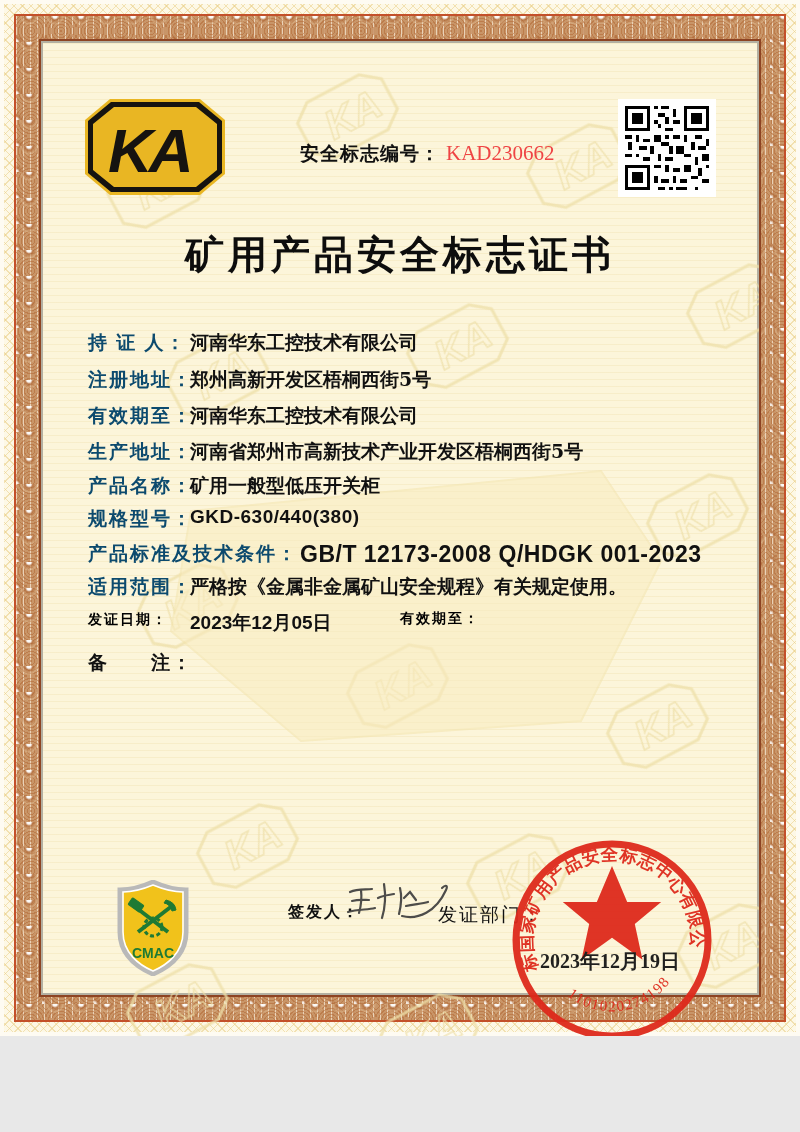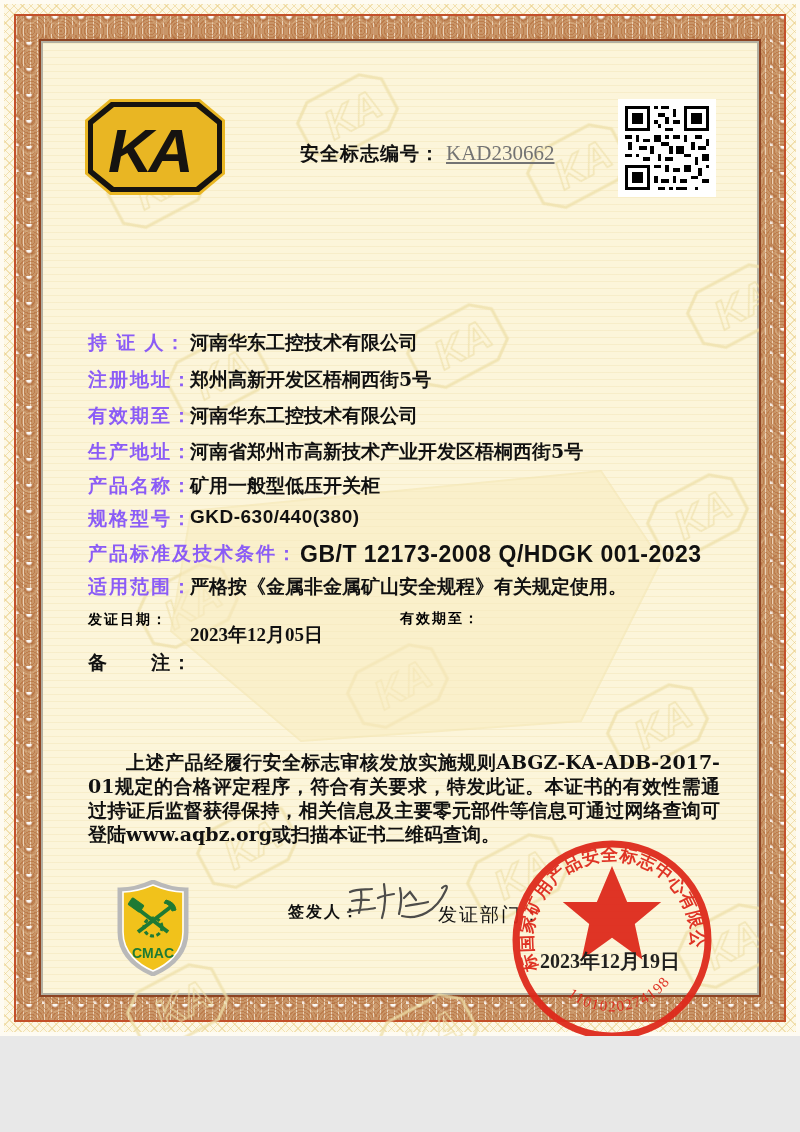--- a/index.html
+++ b/index.html
@@ -17,35 +17,35 @@
       repeating-radial-gradient(circle at 50% 50%, rgba(176,100,48,.5) 0 1px, transparent 1px 3px),
       repeating-linear-gradient(90deg, rgba(255,255,255,.4) 0 1px, rgba(164,92,44,.35) 1px 7px);
     background-size:26px 26px, 26px 26px, 30px 30px, auto;}
   .inner{position:absolute;inset:41px;background-color:#fcf5da;border:2px solid #b3b0a2;outline:2px solid #8d4423;
     background-image:repeating-linear-gradient(180deg, rgba(238,222,170,.35) 0 1px, transparent 1px 7px);}
   .wm{position:absolute;inset:41px;pointer-events:none;}
   
   .ka-logo{position:absolute;left:84px;top:98px;width:142px;height:98px;}
   .certno{position:absolute;left:300px;top:141px;white-space:nowrap;}
   .certno .lbl{font-weight:bold;font-size:19px;letter-spacing:1px;color:#111;font-family:"Liberation Sans",sans-serif;}
-  .certno .val{font-family:"Liberation Serif",serif;font-size:21px;color:#737373;margin-left:6px;text-decoration:underline;}
+  .certno .val{font-family:"Liberation Serif",serif;font-size:21px;color:#ef4444;margin-left:6px;}
   .qr{position:absolute;left:618px;top:99px;width:98px;height:98px;background:#fff;padding:3px;box-sizing:border-box;}
   .title{position:absolute;left:0;right:0;top:228px;text-align:center;font-family:"Liberation Serif",serif;
     font-weight:900;font-size:39px;letter-spacing:4px;color:#0d0d0d;}
   
   .frow{position:absolute;left:88px;white-space:nowrap;}
-  .frow .flabel{display:inline-block;font-weight:bold;font-size:19px;letter-spacing:2px;color:#8b5cf6;}
+  .frow .flabel{display:inline-block;font-weight:bold;font-size:19px;letter-spacing:2px;color:#0c4a6e;}
   .frow .fvalue{position:absolute;font-family:"DejaVu Serif",serif;font-weight:bold;font-size:19px;color:#111;white-space:nowrap;}
   .r0{top:330px}.r1{top:367px}.r2{top:403px}.r3{top:439px}.r4{top:473px}.r5{top:506px}.r6{top:541px}.r7{top:574px}
   .frow .fvalue{left:102px;}
   .r6 .fvalue{left:212px;font-family:"Liberation Sans",sans-serif;letter-spacing:.5px;font-size:23px;}
   .r5 .fvalue{font-family:"Liberation Sans",sans-serif;letter-spacing:.5px;}
   .daterow{position:absolute;top:610px;left:88px;right:85px;white-space:nowrap;}
   .daterow .flabel{font-weight:bold;font-size:14px;letter-spacing:2px;color:#000000;}
-  .daterow .dval{font-family:Liberation Serif, serif;font-weight:bold;font-size:19px;color:#111;margin-top:12px;}
+  .daterow .dval{font-family:Liberation Sans, sans-serif;font-weight:bold;font-size:19px;color:#111;}
   .dv1{position:absolute;left:102px;top:0;}
   .dl2{position:absolute;left:312px;top:0;}
   .dv2{position:absolute;left:427px;top:0;}
   .remark{position:absolute;left:88px;top:650px;font-weight:bold;font-size:19px;letter-spacing:2px;color:#111;}
   
   .statement{position:absolute;left:88px;top:750px;width:632px;font-family:"DejaVu Serif",serif;
     font-weight:bold;font-size:19px;line-height:24px;color:#111;text-align:justify;text-indent:2em;}
   
   .cmac{position:absolute;left:116px;top:880px;width:74px;height:96px;}
   .signer{position:absolute;left:288px;top:902px;font-weight:bold;font-size:16px;letter-spacing:2px;color:#111;}
@@ -158,20 +158,21 @@
       <rect x="16" y="21" width="2" height="1"></rect>
         <rect x="19" y="20" width="2" height="1"></rect>
         <rect x="22" y="21" width="2" height="1"></rect>
       <rect x="10" y="23" width="2" height="1"></rect>
         <rect x="13" y="23" width="1" height="1"></rect>
         <rect x="15" y="23" width="3" height="1"></rect>
       <rect x="20" y="23" width="1" height="1"></rect>
     </g>
   </svg>
 
+  <div class="title">矿用产品安全标志证书</div>
 
   <div class="frow r0">
     <span class="flabel">持 证 人：</span>
     <span class="fvalue">河南华东工控技术有限公司</span>
   </div>
   <div class="frow r1">
     <span class="flabel">注册地址：</span>
     <span class="fvalue">郑州高新开发区梧桐西街5号</span>
   </div>
   <div class="frow r2">
@@ -200,21 +201,20 @@
   </div>
 
   <div class="daterow">
     <span class="flabel">发证日期：</span>
     <span class="dval dv1">2023年12月05日</span>
     <span class="flabel dl2">有效期至：</span>
   </div>
 
   <div class="remark">备　　注：</div>
 
-  <div class="statement">上述产品经履行安全标志审核发放实施规则ABGZ-KA-ADB-2017-01规定的合格评定程序，符合有关要求，特发此证。本证书的有效性需通过持证后监督获得保持，相关信息及主要零元部件等信息可通过网络查询可登陆www.aqbz.org或扫描本证书二维码查询。</div>
 
   <svg class="cmac" viewBox="0 0 74 96">
     <path d="M37 2 C 50 8, 61 10, 70 10 L70 52 C 70 75, 53 87, 37 94 C 21 87, 4 75, 4 52 L4 10 C 13 10, 24 8, 37 2 Z" fill="#f1c21b" stroke="#b9b9b9" stroke-width="5"></path>
     <path d="M37 5 C 49 10, 60 12, 67 12 L67 52 C 67 73, 51 85, 37 91 C 23 85, 7 73, 7 52 L7 12 C 14 12, 25 10, 37 5 Z" fill="none" stroke="#ffffff" stroke-width="1.6"></path>
     <g stroke="#1e7a34" fill="#1e7a34">
       <path d="M18 26 L52 52" stroke-width="4" fill="none"></path>
       <path d="M56 26 L22 52" stroke-width="4" fill="none"></path>
       <rect x="13" y="21" width="14" height="8" rx="1" transform="rotate(35 20 25)"></rect>
       <path d="M50 20 q 9 2 10 10 l -4 1 q -2 -7 -8 -8 Z"></path>
       <circle cx="37" cy="47" r="9" fill="none" stroke-width="3" stroke-dasharray="4 2.5"></circle>

